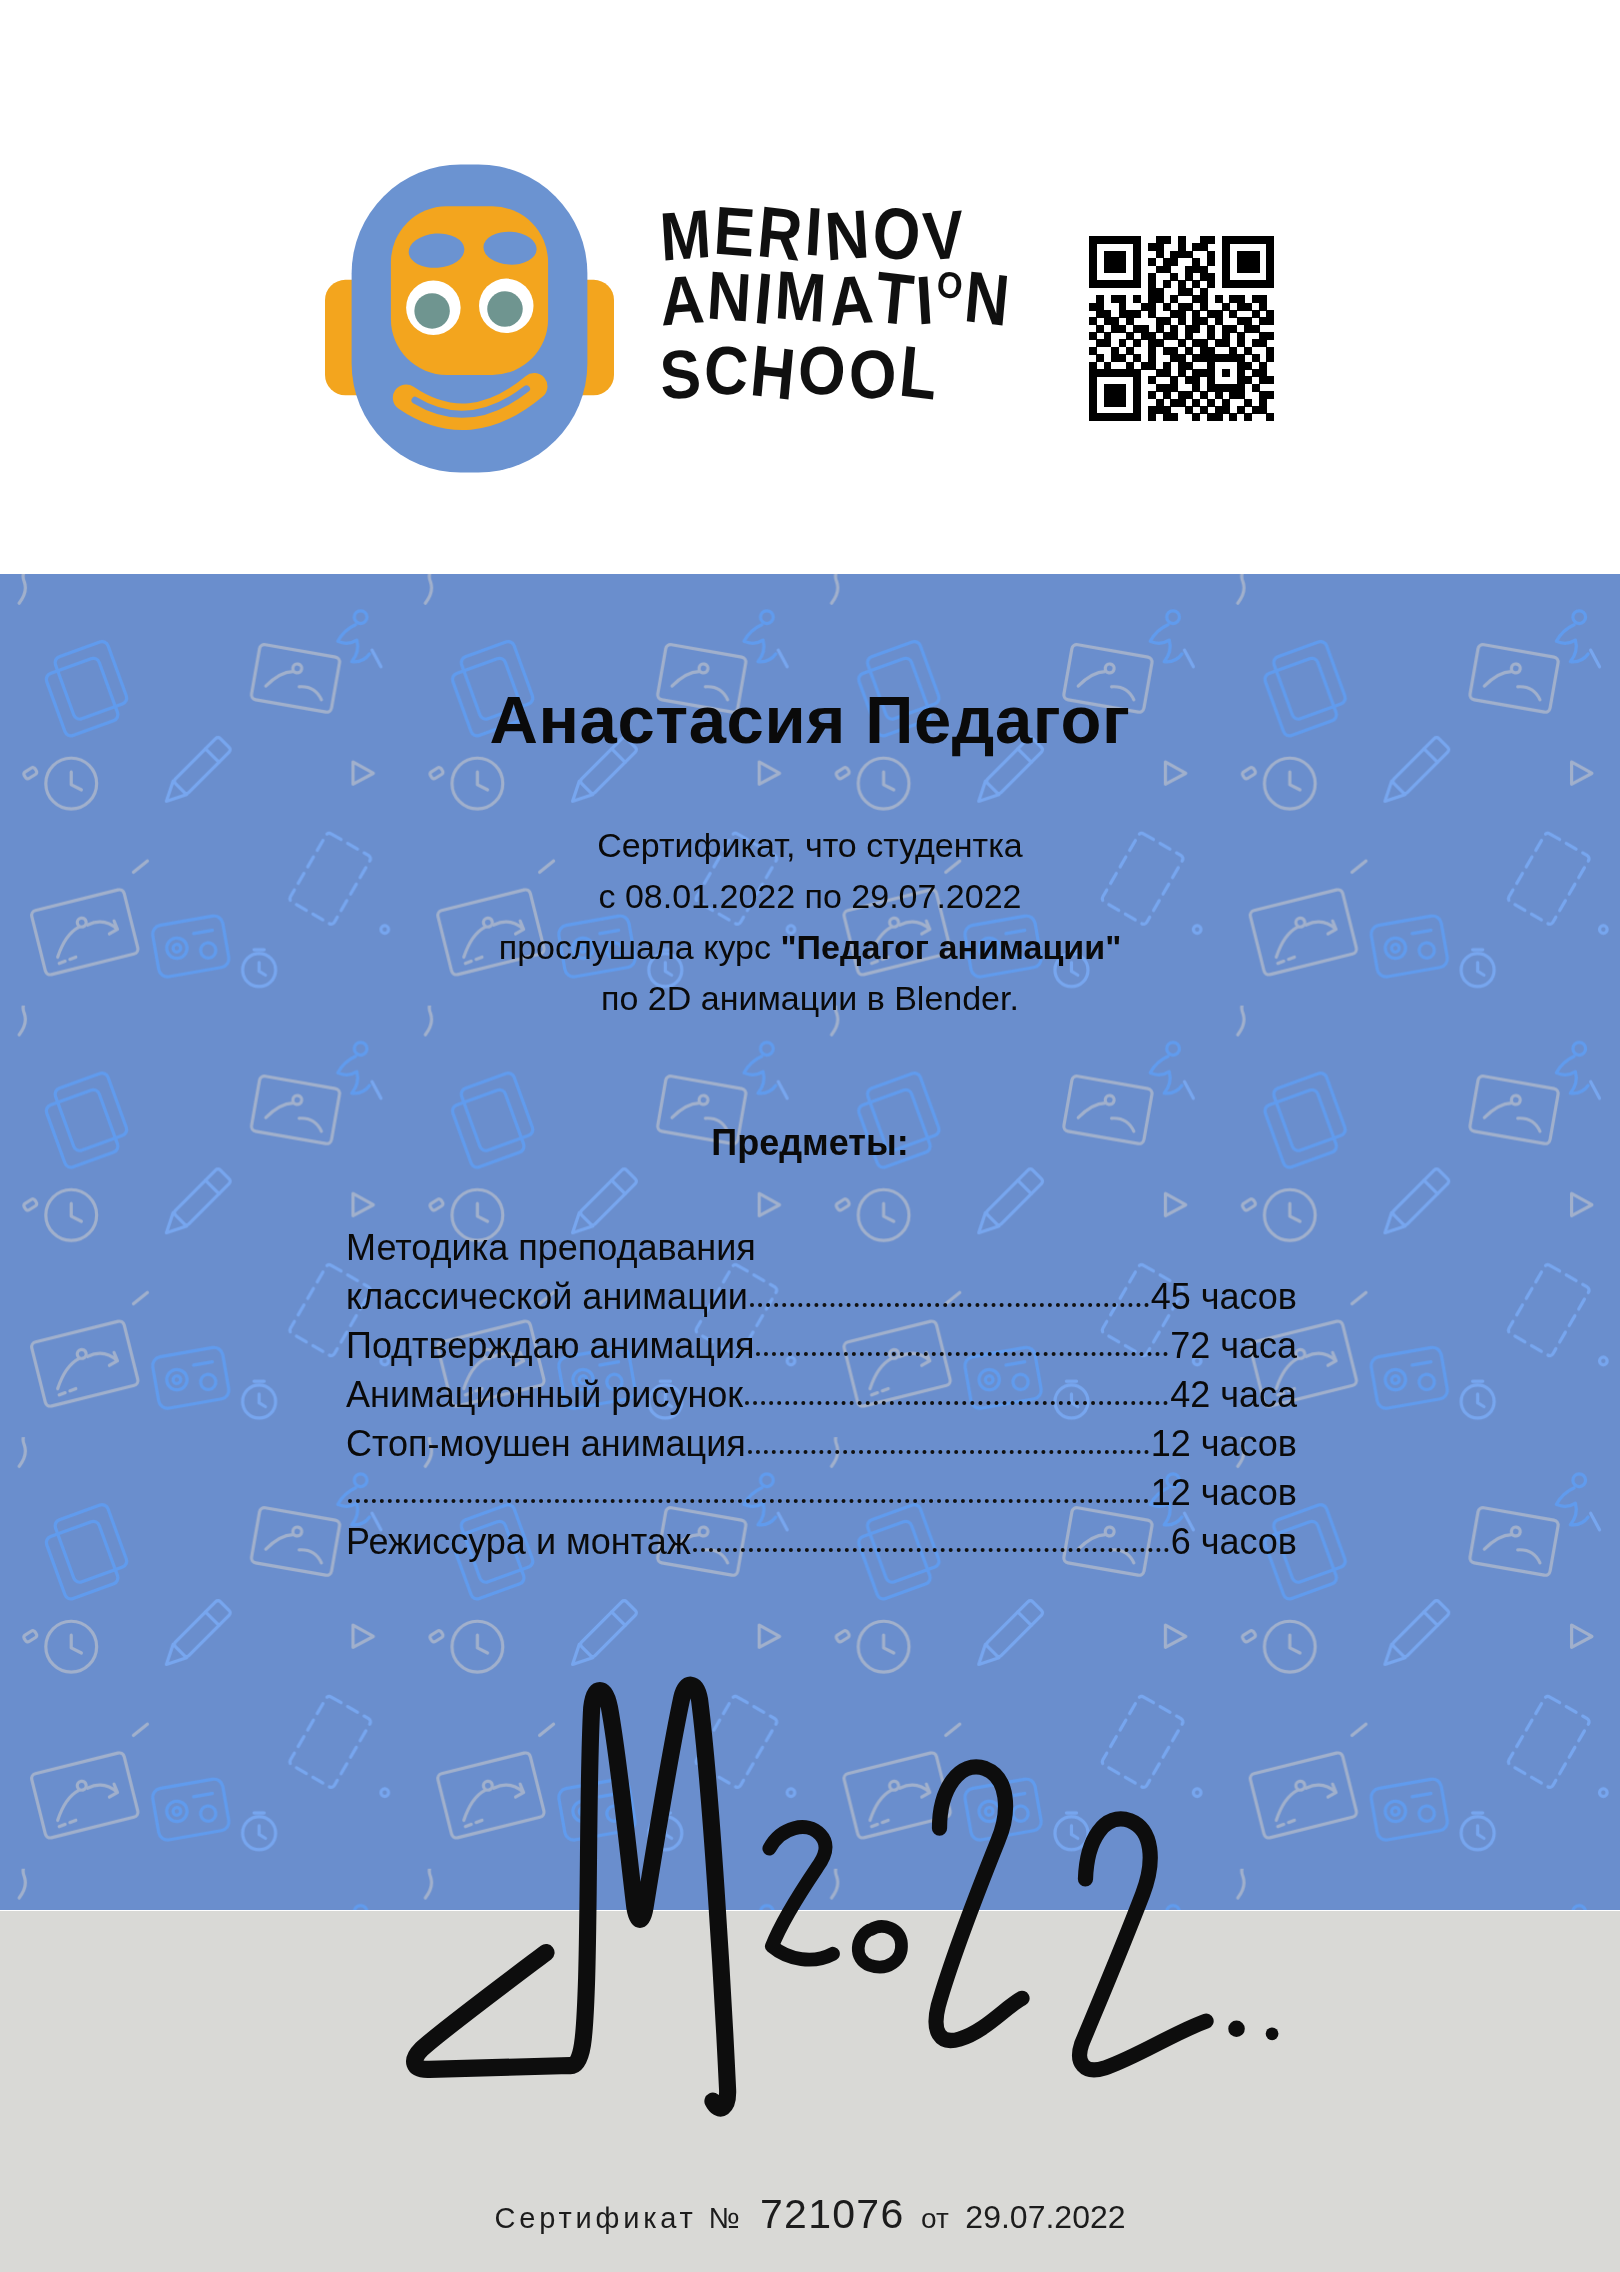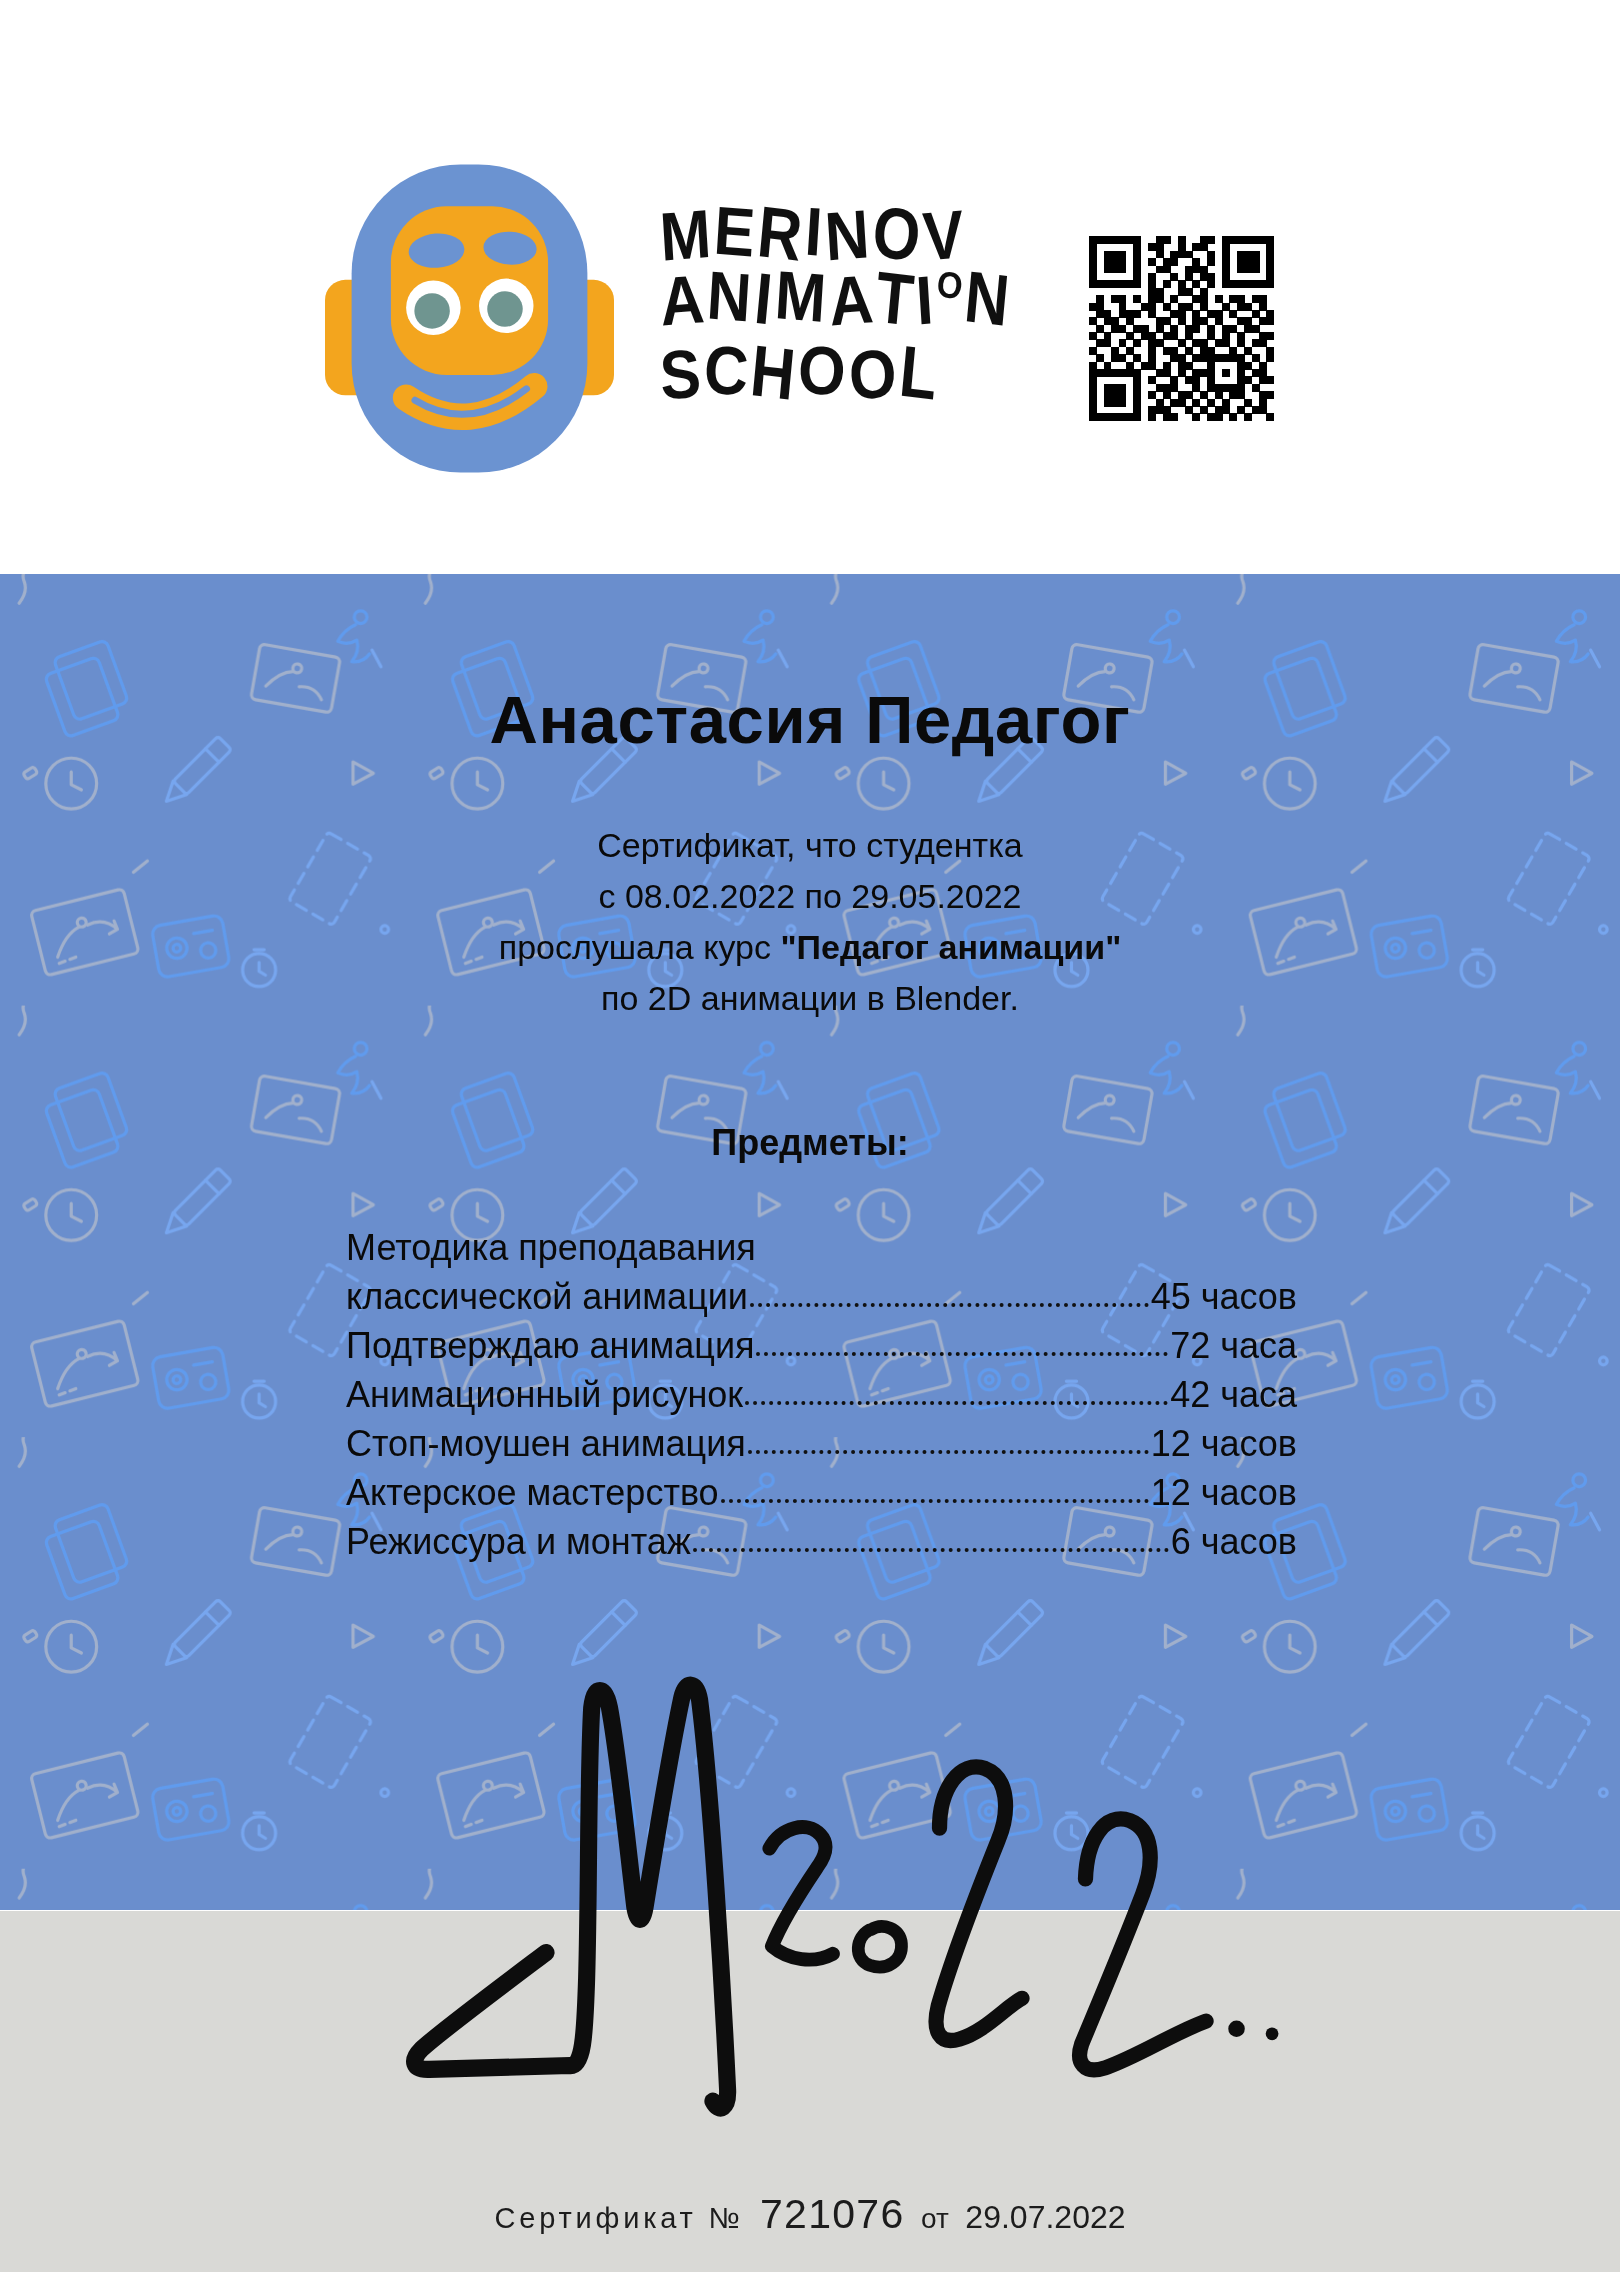--- a/index.html
+++ b/index.html
@@ -495,21 +495,21 @@
       <div class="qrm" style="left: 126px; top: 177px;"></div>
       <div class="qrm" style="left: 140px; top: 177px;"></div>
       <div class="qrm" style="left: 155px; top: 177px;"></div>
       <div class="qrm" style="left: 177px; top: 177px;"></div>
     </div>
 
   <div class="student-name">Анастасия Педагог</div>
 
   <div class="body-text">
     <div>Сертификат, что студентка</div>
-    <div>с 08.02.2022 по 29.05.2022</div>
+    <div>с 08.01.2022 по 29.07.2022</div>
     <div><span>прослушала курс </span><b>"Педагог анимации"</b></div>
     <div>по 2D анимации в Blender.</div>
   </div>
 
   <div class="subjects-heading">Предметы:</div>
 
   <div class="subjects">
 
   <div class="subject-row">
         <span class="sub-name">Методика преподавания</span>
@@ -529,21 +529,20 @@
         <span class="sub-name">Анимационный рисунок</span>
         <span class="leader"></span>
         <span class="sub-hours">42 часа</span>
       </div>
       <div class="subject-row">
         <span class="sub-name">Стоп-моушен анимация</span>
         <span class="leader"></span>
         <span class="sub-hours">12 часов</span>
       </div>
       <div class="subject-row">
-        <span class="sub-name">Актерское мастерство</span>
         <span class="leader"></span>
         <span class="sub-hours">12 часов</span>
       </div>
       <div class="subject-row">
         <span class="sub-name">Режиссура и монтаж</span>
         <span class="leader"></span>
         <span class="sub-hours">6 часов</span>
       </div>
     </div>
 

